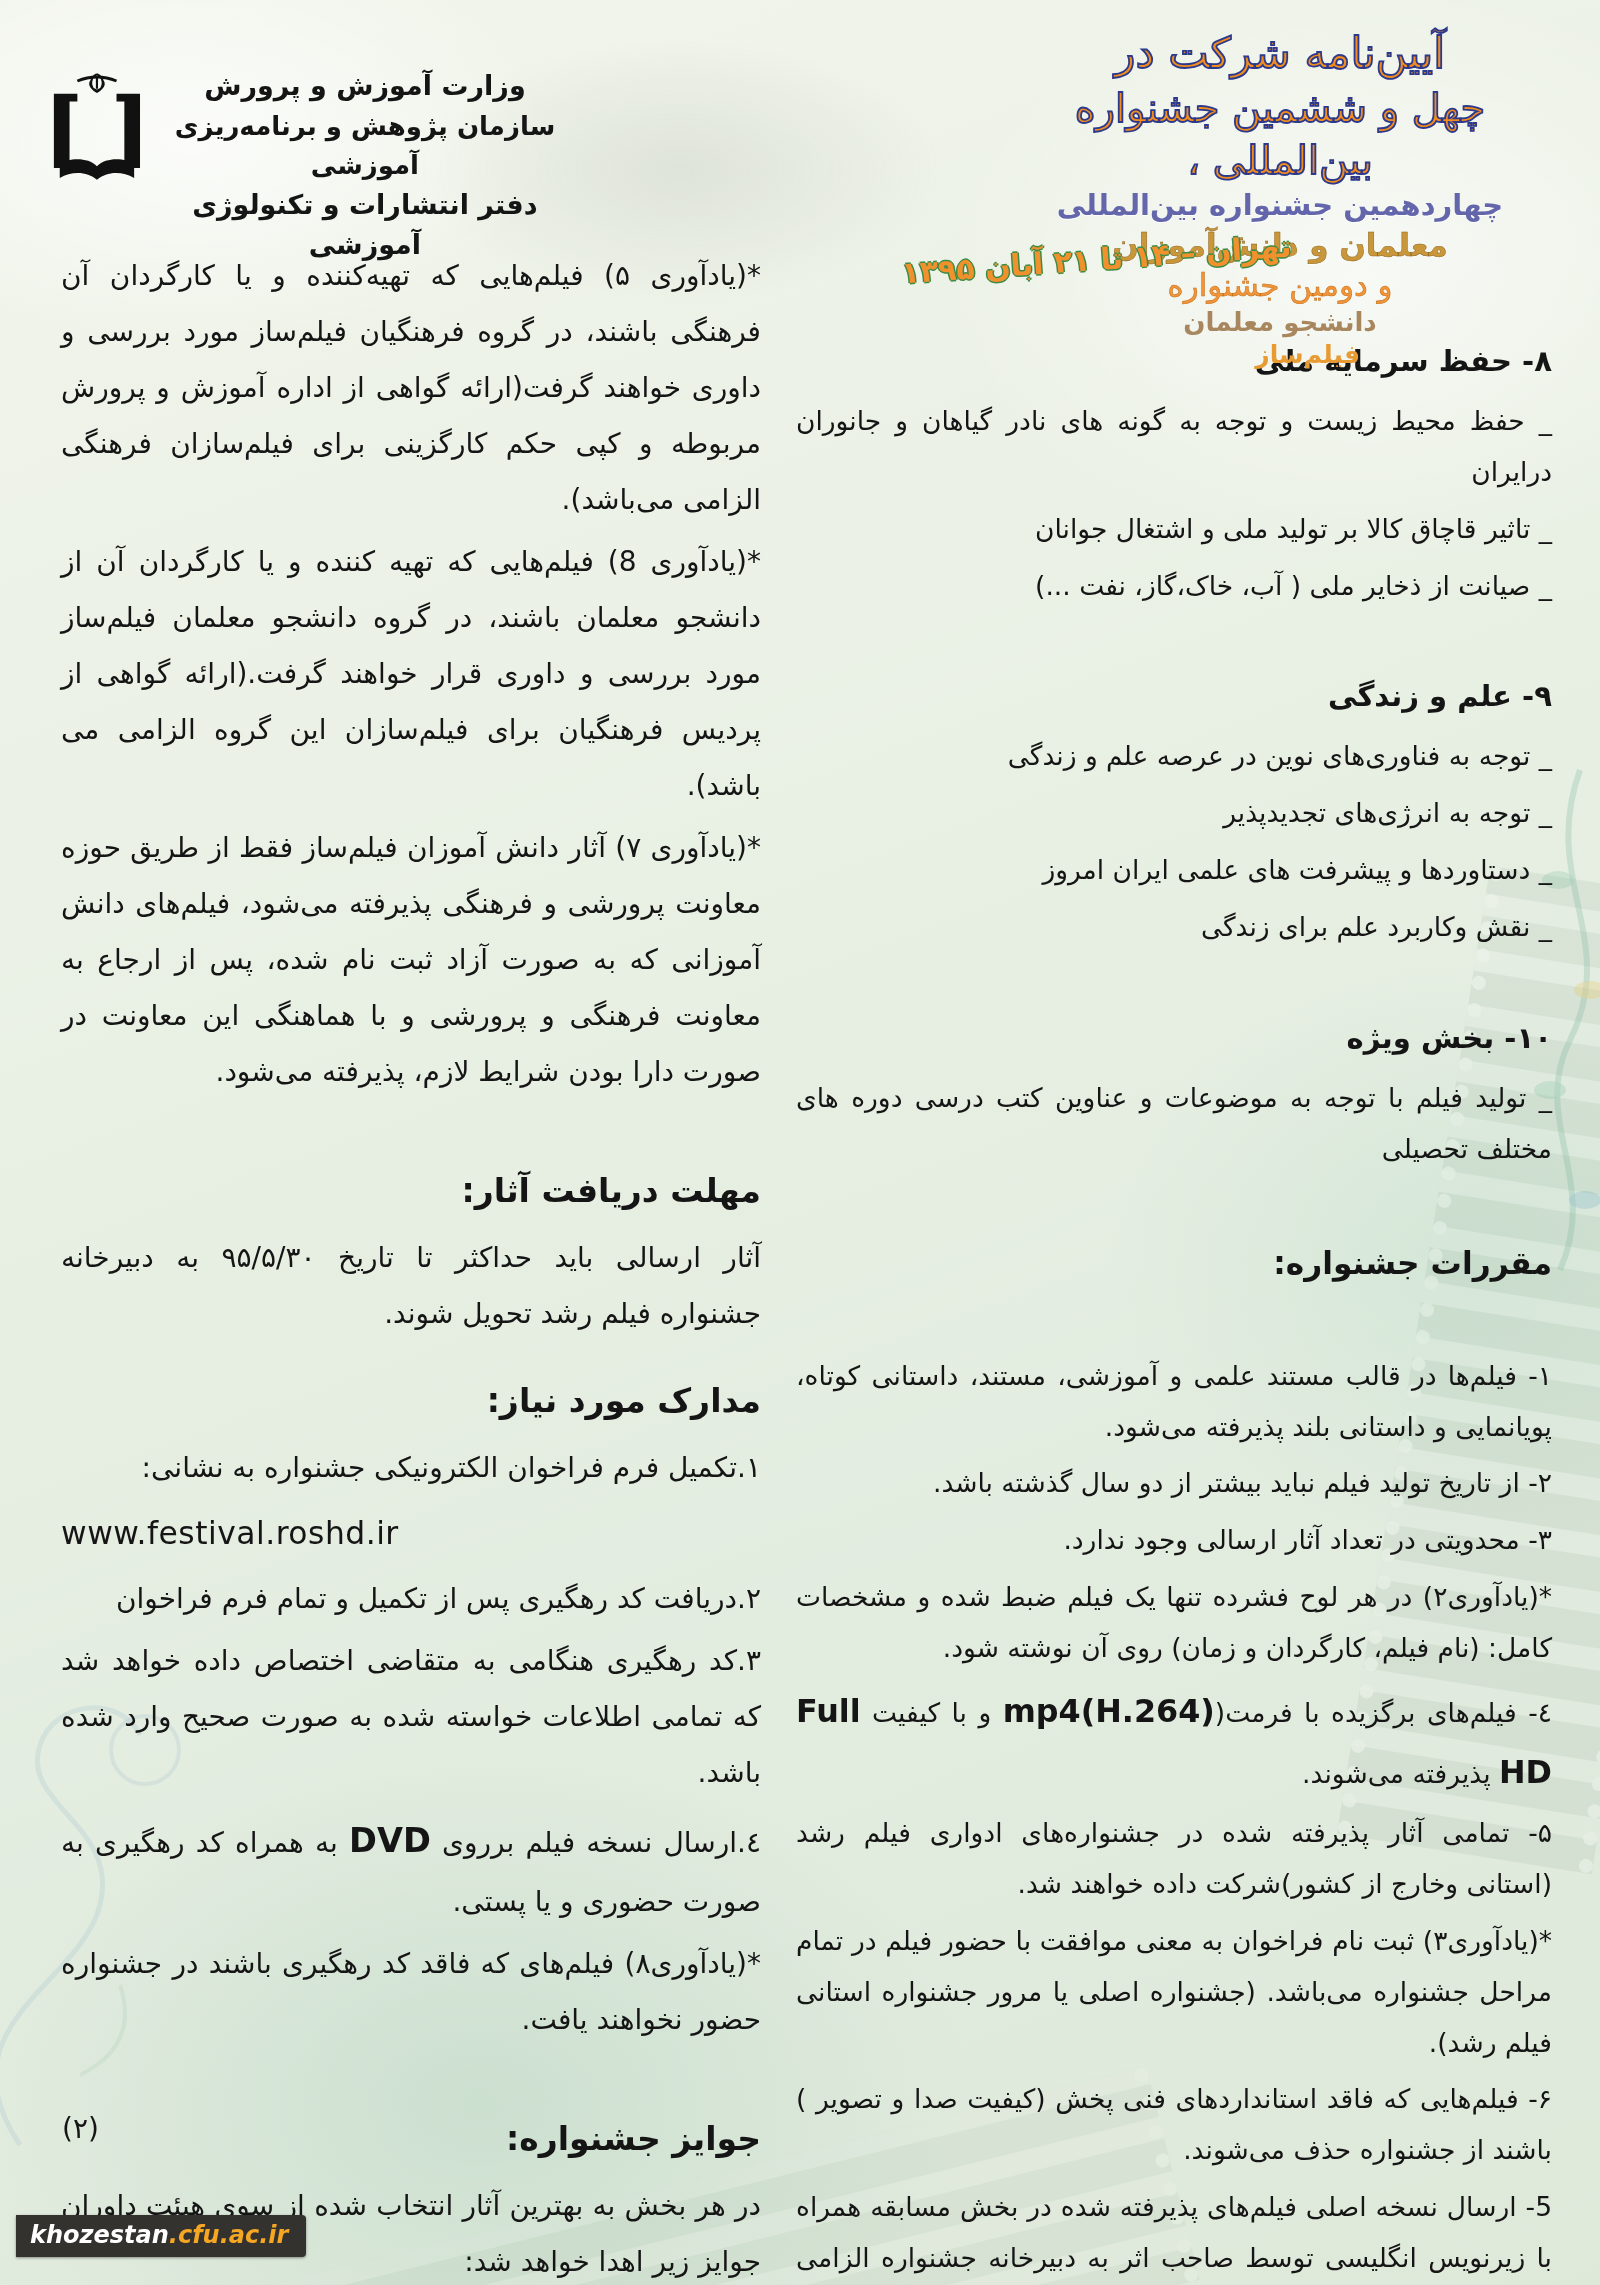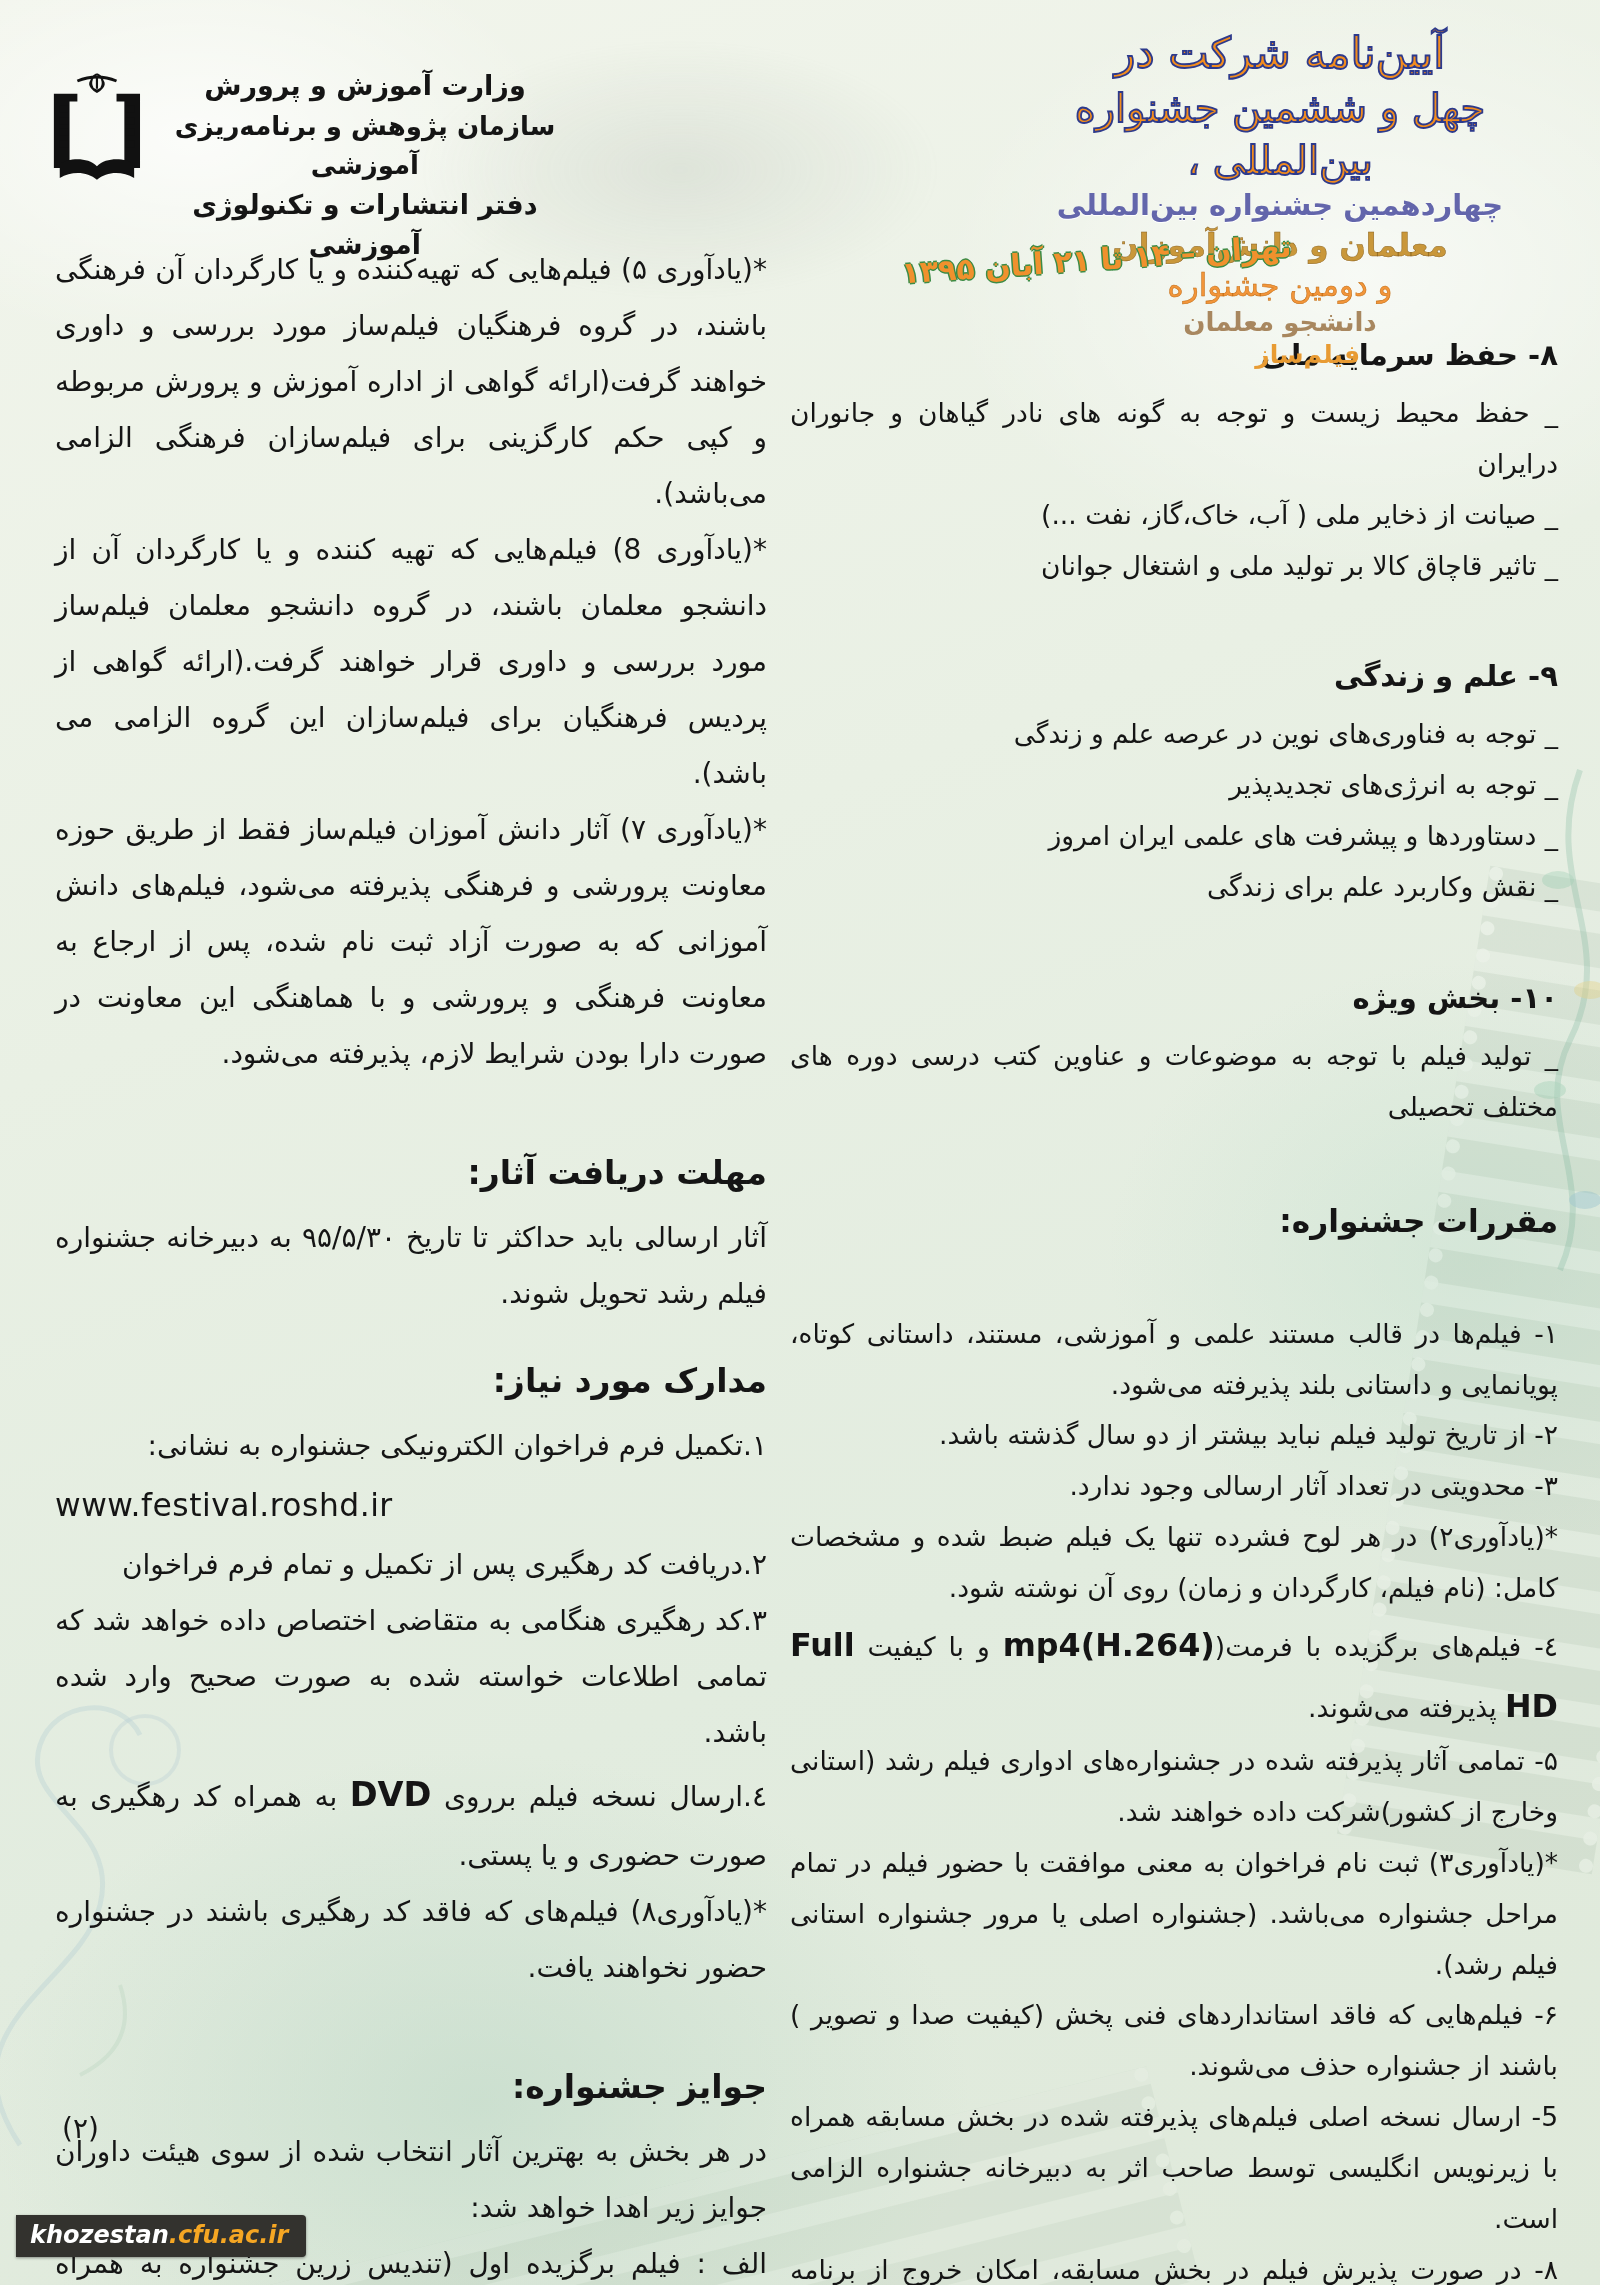--- a/index.html
+++ b/index.html
@@ -48,21 +48,21 @@
   .calli-sub{top:298px;right:356px;font-size:92px;transform:rotate(-6deg);line-height:1;opacity:.95;}
   .date-line{
     position:absolute;top:242px;right:308px;z-index:4;font-size:30px;font-weight:bold;color:#f0912d;
     transform:rotate(-4deg);white-space:nowrap;
     text-shadow:-1.5px 0 #3c8c46,1.5px 0 #3c8c46,0 -1.5px #3c8c46,0 1.5px #3c8c46;
   }
   
   .col{position:absolute;text-align:justify;}
   #col-left{left:55px;top:242px;width:712px;font-size:28px;line-height:2.0;}
   #col-right{right:42px;top:328px;width:768px;font-size:26.5px;line-height:1.92;}
-  .blk{margin:0;}
+  .blk{margin:6px;}
   .blk.h1{font-weight:bold;font-size:1.18em;margin-top:26px;margin-bottom:4px;}
   .blk.h2{font-weight:bold;font-size:1.1em;margin-bottom:4px;}
   .blk.gap{margin-top:58px;}
   .blk.url{direction:ltr;text-align:left;font-weight:normal;font-size:1.12em;letter-spacing:.5px;}
   .latin{font-weight:bold;font-size:1.2em;direction:ltr;unicode-bidi:embed;}
   
   .page-number{position:absolute;left:62px;top:2112px;font-size:28px;z-index:3;}
   .watermark{
     position:absolute;left:16px;bottom:28px;background:#33322e;color:#fff;z-index:5;
     font-weight:bold;font-style:italic;font-size:24px;padding:6px 18px 8px 14px;direction:ltr;
@@ -125,22 +125,22 @@
     <div class="t6">دانشجو معلمان</div>
     <div class="t7">فیلم‌ساز</div>
   </div>
   <div class="calli calli-main">رشد</div>
   <div class="calli calli-sub">فیلم</div>
   <div class="date-line">تهران – ۱۴ تا ۲۱ آبان ۱۳۹۵</div>
 
   <div class="col" id="col-right">
       <div class="blk h2">۸- حفظ سرمایه ملی</div>
       <div class="blk p">_ حفظ محیط زیست و توجه به گونه های نادر گیاهان و جانوران درایران</div>
+      <div class="blk p">_ تاثیر قاچاق کالا بر تولید ملی و  اشتغال جوانان</div>
       <div class="blk p">_ صیانت از ذخایر ملی ( آب، خاک،گاز، نفت ...)</div>
-      <div class="blk p">_ تاثیر قاچاق کالا بر تولید ملی و  اشتغال جوانان</div>
       <div class="blk h2 gap">۹- علم و زندگی</div>
       <div class="blk p">_ توجه به فناوری‌های نوین در عرصه علم و زندگی</div>
       <div class="blk p">_ توجه به  انرژی‌های تجدیدپذیر</div>
       <div class="blk p">_ دستاوردها و پیشرفت های علمی ایران امروز</div>
       <div class="blk p">_ نقش وکاربرد علم برای زندگی</div>
       <div class="blk h2 gap">۱۰- بخش ویژه</div>
       <div class="blk p">_ تولید فیلم با  توجه به موضوعات و عناوین کتب درسی دوره های مختلف تحصیلی</div>
       <div class="blk h1 gap">مقررات جشنواره:</div>
       <div class="blk p gap">۱-  فیلم‌ها در  قالب مستند علمی و  آموزشی، مستند، داستانی کوتاه، پویانمایی و داستانی بلند  پذیرفته می‌شود.</div>
       <div class="blk p">۲- از تاریخ تولید فیلم نباید بیشتر از دو سال گذشته باشد.</div>

